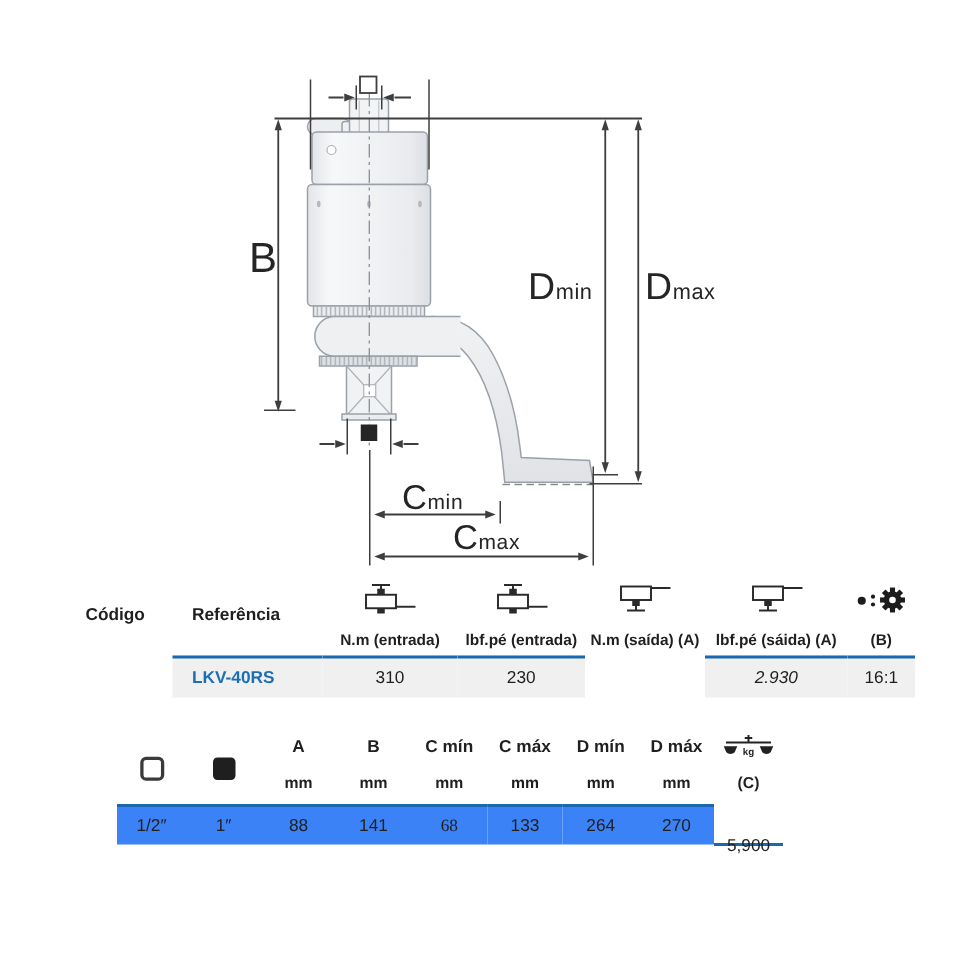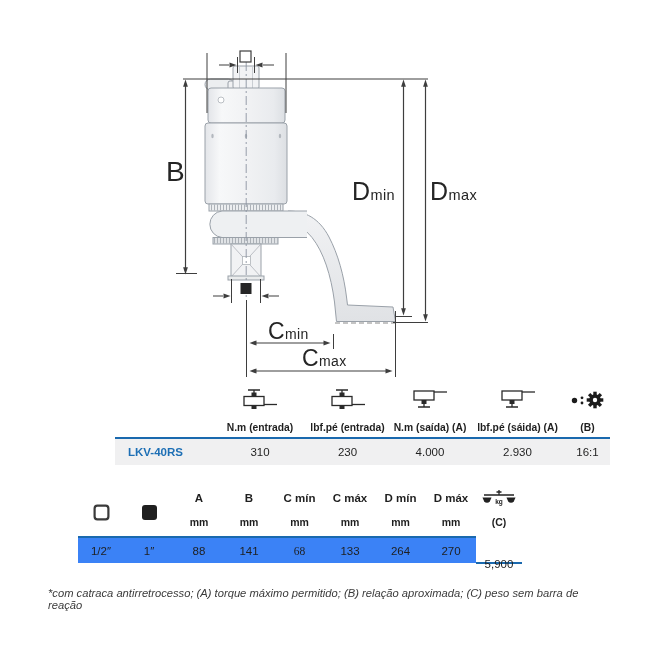--- a/index.html
+++ b/index.html
@@ -142,20 +142,22 @@
   <div class="dlabel lbl-c" style="left:268px;top:320px;">
     <span class="big">C</span>
       <span class="sub">min</span>
   </div>
   <div class="dlabel lbl-c" style="left:302px;top:347px;">
     <span class="big">C</span>
       <span class="sub">max</span>
   </div>
 
   <div class="t1">
+    <div class="hspan" style="grid-column:1;padding-left:12px;">Código</div>
+    <div class="hspan" style="grid-column:2;padding-left:13px;">Referência</div>
 
     <div class="icel" style="grid-column:3;">
       <svg width="36" height="22" viewBox="0 0 36 22" fill="none" stroke="#2a2a2a" stroke-width="1.3">
         <path d="M6,2 H18 M12,2 V5"></path>
           <rect x="9.5" y="4.5" width="5" height="4" fill="#2a2a2a" stroke="none"></rect>
         <rect x="2" y="8.5" width="20" height="9"></rect>
           <rect x="9.5" y="17.5" width="5" height="3.5" fill="#2a2a2a" stroke="none"></rect>
         <path d="M22,16.5 H35"></path>
       </svg>
     </div>
@@ -204,22 +206,21 @@
     <div class="lcel" style="grid-column:4;">lbf.pé (entrada)</div>
     <div class="lcel" style="grid-column:5;">N.m (saída) (A)</div>
     <div class="lcel" style="grid-column:6;">lbf.pé (sáida) (A)</div>
     <div class="lcel" style="grid-column:7;">(B)</div>
 
     <div class="dcel" style="grid-column:2;padding-left:13px;">
       <span class="ref-val">LKV-40RS</span>
     </div>
     <div class="dcel num" style="grid-column:3;">310</div>
     <div class="dcel num" style="grid-column:4;">230</div>
-    <div class="dcel num" style="grid-column:5;">4.000</div>
-    <div class="dcel num" style="grid-column:6;">2.930</div>
+    <div class="dcel num" style="grid-column:6;font-style:italic;">2.930</div>
     <div class="dcel num" style="grid-column:7;">16:1</div>
   </div>
 
   <div class="t2">
     <div class="sqcel" style="grid-column:1;">
       <svg width="17" height="17" viewBox="0 0 17 17">
         <rect x="1.6" y="1.6" width="13.8" height="13.8" rx="2.8" fill="#ffffff" stroke="#3a3a3a" stroke-width="2.2"></rect>
       </svg>
     </div>
     <div class="sqcel" style="grid-column:2;">
@@ -254,15 +255,14 @@
     <div class="dcel" style="grid-column:2;">1″</div>
     <div class="dcel" style="grid-column:3;">88</div>
     <div class="dcel" style="grid-column:4;">141</div>
     <div class="dcel" style="grid-column:5;font-family:Liberation Serif, serif;">68</div>
     <div class="dcel" style="grid-column:6;">133</div>
     <div class="dcel" style="grid-column:7;">264</div>
     <div class="dcel" style="grid-column:8;">270</div>
     <div class="dcel" style="grid-column:9;margin-top:26px;">5,900</div>
   </div>
 
-  <div class="footnote">*com catraca antirretrocesso; (A) torque máximo permitido;  (B) relação aproximada;  (C) peso sem barra de reação</div>
 
 </div>
 
 </body></html>

